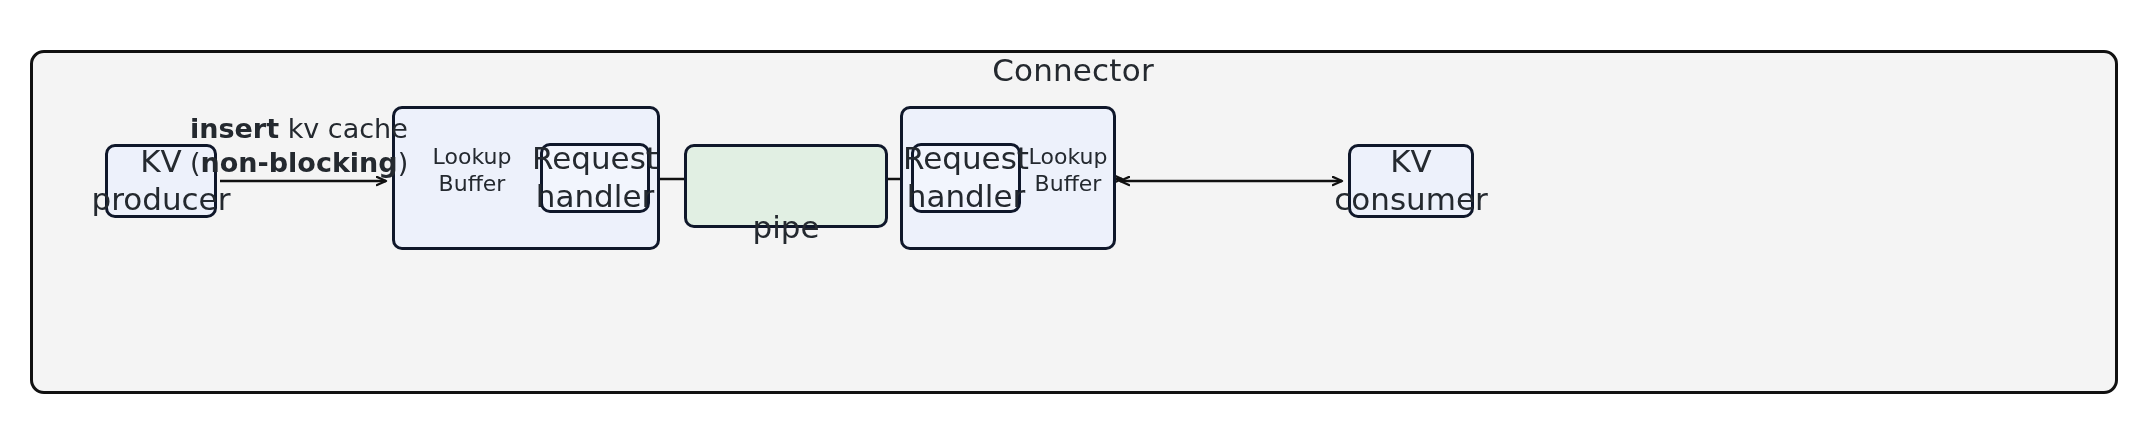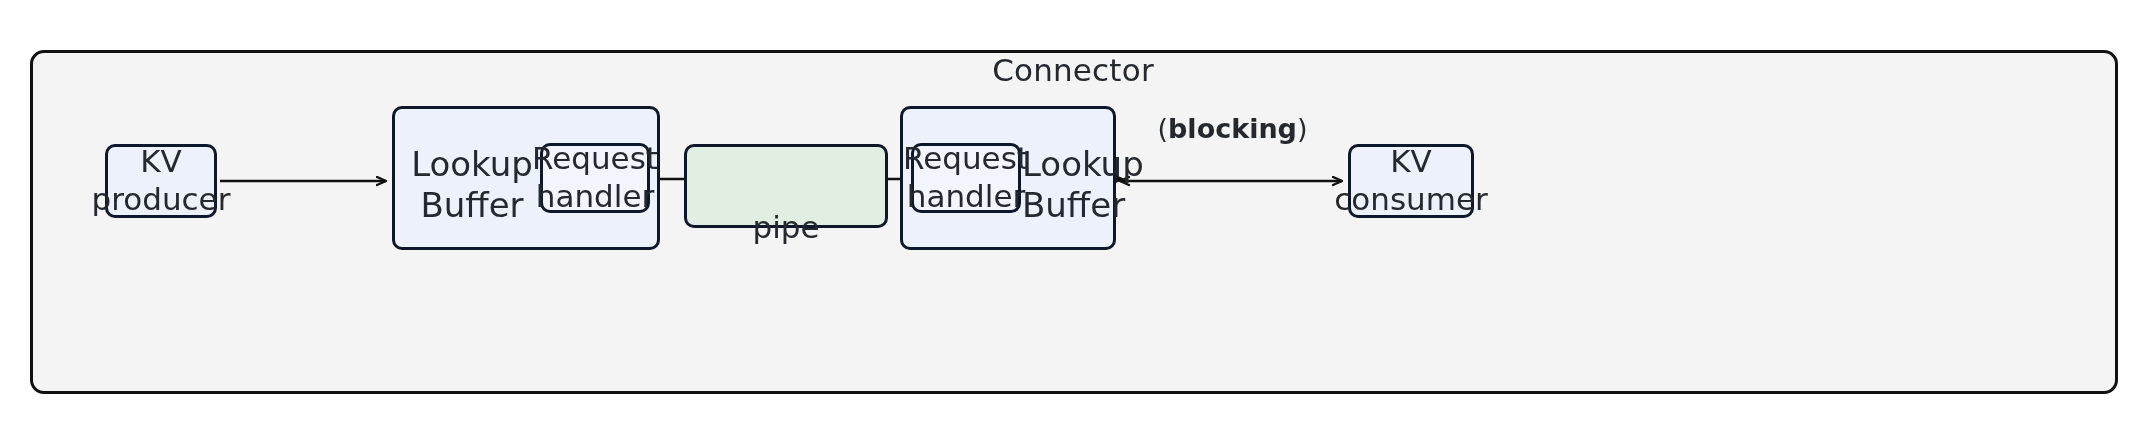--- a/index.html
+++ b/index.html
@@ -68,21 +68,21 @@
   #buffer-left   { left: 392px;  top: 106px; width: 268px; height: 144px; }
   #handler-left  { left: 540px;  top: 143px; width: 110px; height: 70px; background:#f2f5fd; }
   #pipe          { left: 684px;  top: 144px; width: 204px; height: 84px; }
   #buffer-right  { left: 900px;  top: 106px; width: 216px; height: 144px; }
   #handler-right { left: 911px;  top: 143px; width: 110px; height: 70px; background:#f2f5fd; }
   #kv-consumer   { left: 1348px; top: 144px; width: 126px; height: 74px; }
 
   
   .buffer-label {
     position: absolute;
-    font-size: 34px;
+    font-size: 22px;
     line-height: 1.22;
     color: #24292f;
     text-align: center;
     white-space: pre-line;
   }
   #buffer-left-label  { left: 408px;  top: 144px; width: 128px; }
   #buffer-right-label { left: 1022px; top: 144px; width: 92px; }
 
   .pipe-label {
     position: absolute;
@@ -165,18 +165,21 @@
   <div class="node" id="handler-right">
     <span style="white-space:pre-line">Request
 handler</span>
   </div>
 
   <div class="node" id="kv-consumer">
     <span style="white-space:pre-line">KV
 consumer</span>
   </div>
 
+  <div class="edge-label" id="label-insert">
+    <div><b>insert</b><span> kv cache</span></div>
+    <div><span>(</span><b>non-blocking</b><span>)</span></div>
+  </div>
 
   <div class="edge-label" id="label-dropselect">
-    <div><span>(</span><b>blocking</b><span>)</span></div>
   </div>
 
 </div>
 
 </body></html>

